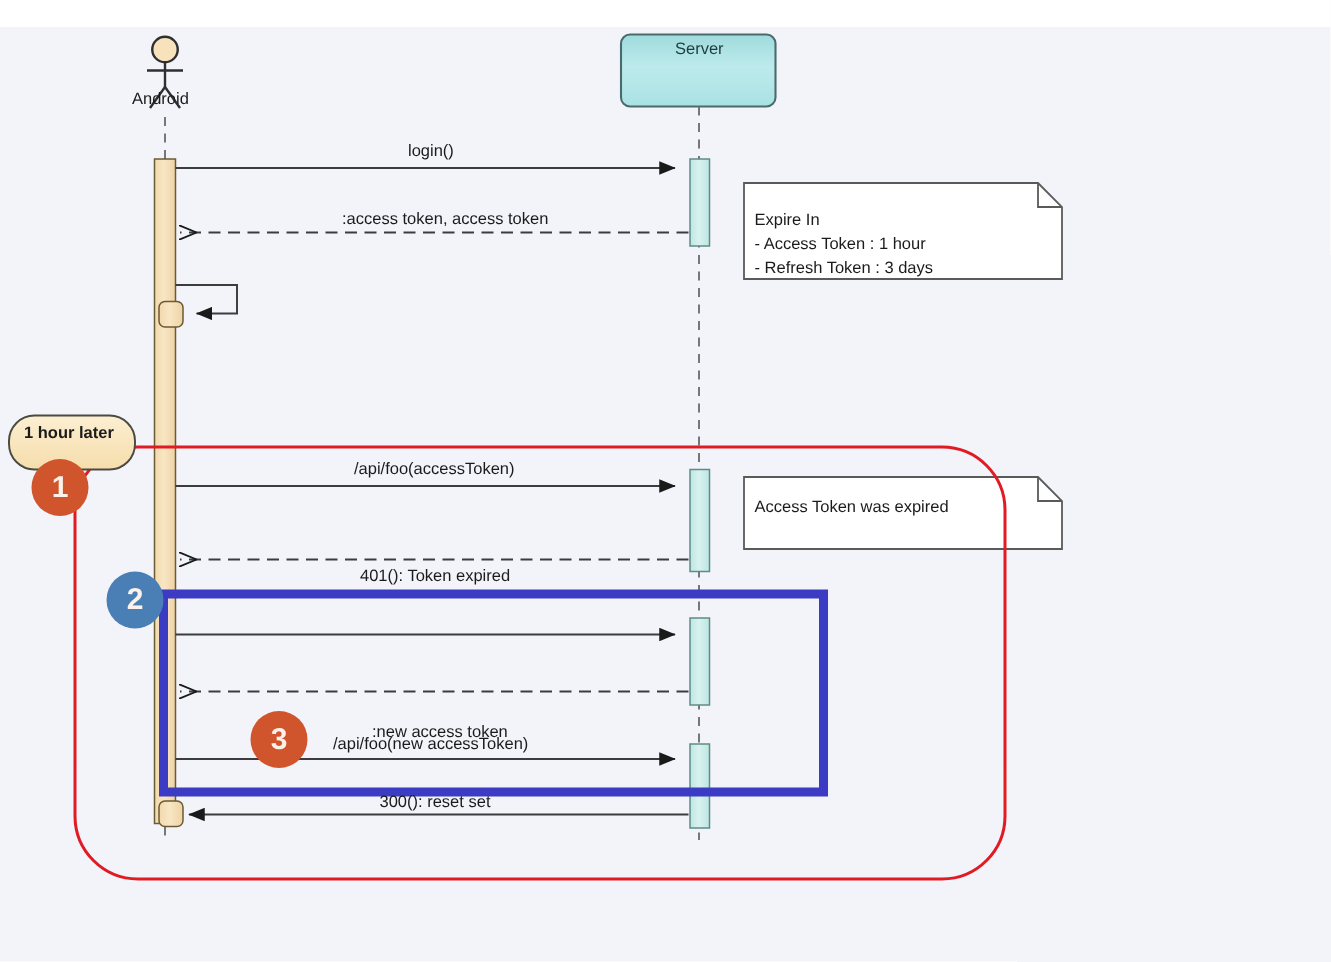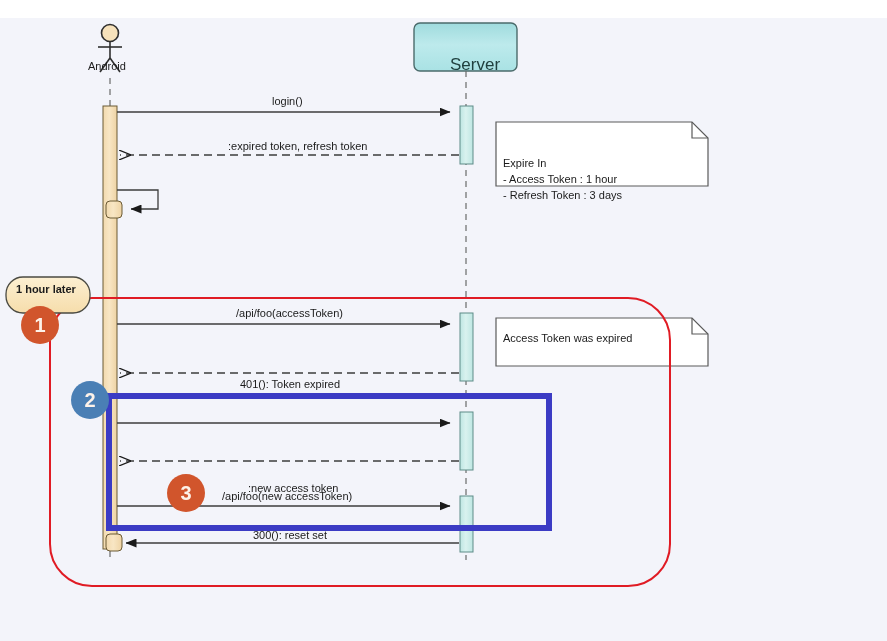--- a/index.html
+++ b/index.html
@@ -42,24 +42,23 @@
   }
   .lbl.msg { font-size: 11px; }
   .actor-name {
     position: absolute;
     font-size: 11px;
     color: #1b1b1b;
     white-space: nowrap;
   }
   .server-title {
     position: absolute;
-    font-size: 17px;
+    font-size: 11px;
     color: #20403f;
     white-space: nowrap;
-    margin-top: 28px;
   }
   .note-text {
     position: absolute;
     font-size: 11px;
     color: #1b1b1b;
     line-height: 1.45;
     white-space: pre-line;
   }
   .step-num {
     position: absolute;
@@ -179,28 +178,28 @@
     <circle cx="90" cy="400" r="19" fill="#4a7fb5"></circle>
     <circle cx="186" cy="493" r="19" fill="#d1552c"></circle>
   </svg>
 
   <div class="layer">
 
     <div class="actor-name" style="left:88px; top:60px;">Android</div>
     <div class="server-title" style="left:450px; top:27px;">Server</div>
 
     <div class="lbl msg" style="left:272px; top:94px;">login()</div>
-    <div class="lbl msg" style="left:228px; top:139px;">:expired token, refresh token</div>
+    <div class="lbl msg" style="left:228px; top:139px;">:access token, access token</div>
     <div class="lbl msg" style="left:236px; top:306px;">/api/foo(accessToken)</div>
     <div class="lbl msg" style="left:240px; top:357px;margin-top:20px;">401(): Token expired</div>
     <div class="lbl msg" style="left:248px; top:445px;margin-top:36px;">:new access token</div>
     <div class="lbl msg" style="left:222px; top:489px;">/api/foo(new accessToken)</div>
     <div class="lbl msg" style="left:253px; top:528px;">300(): reset set</div>
 
-    <div class="note-text" style="left:503px; top:140px;margin-top:16px;">Expire In
+    <div class="note-text" style="left:503px; top:140px;">Expire In
 - Access Token : 1 hour
 - Refresh Token : 3 days</div>
     <div class="note-text" style="left:503px; top:331px;">Access Token was expired</div>
 
     <div class="pill-text" style="left:16px; top:283px;">1 hour later</div>
 
     <div class="step-num" style="left:21px; top:306px; width:38px; height:38px;">1</div>
     <div class="step-num" style="left:71px; top:381px; width:38px; height:38px;">2</div>
     <div class="step-num" style="left:167px; top:474px; width:38px; height:38px;">3</div>
   </div>

